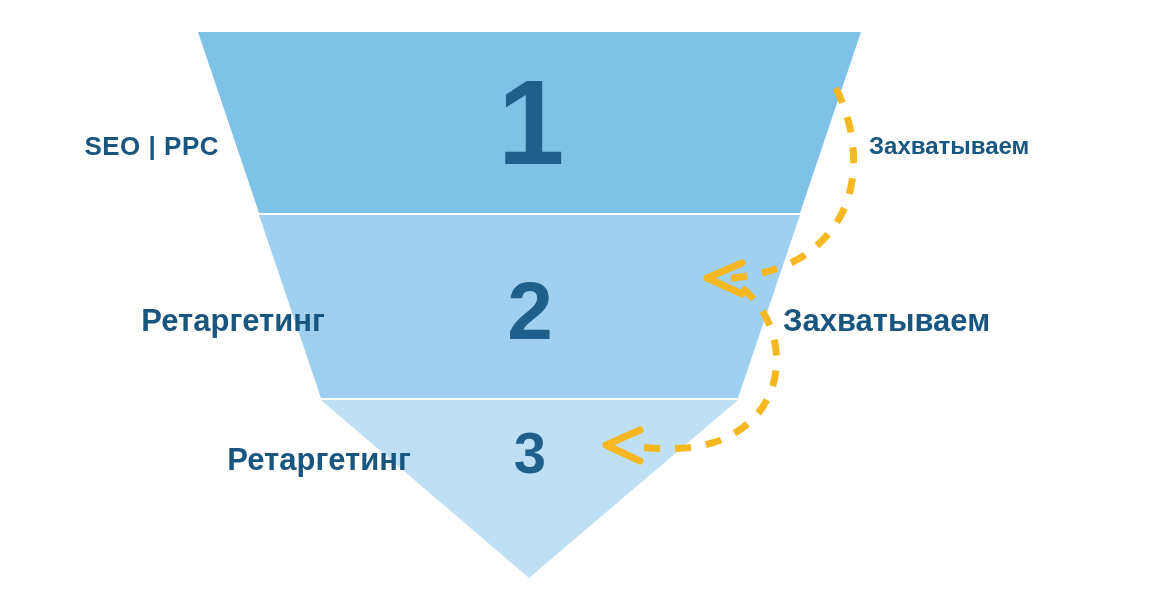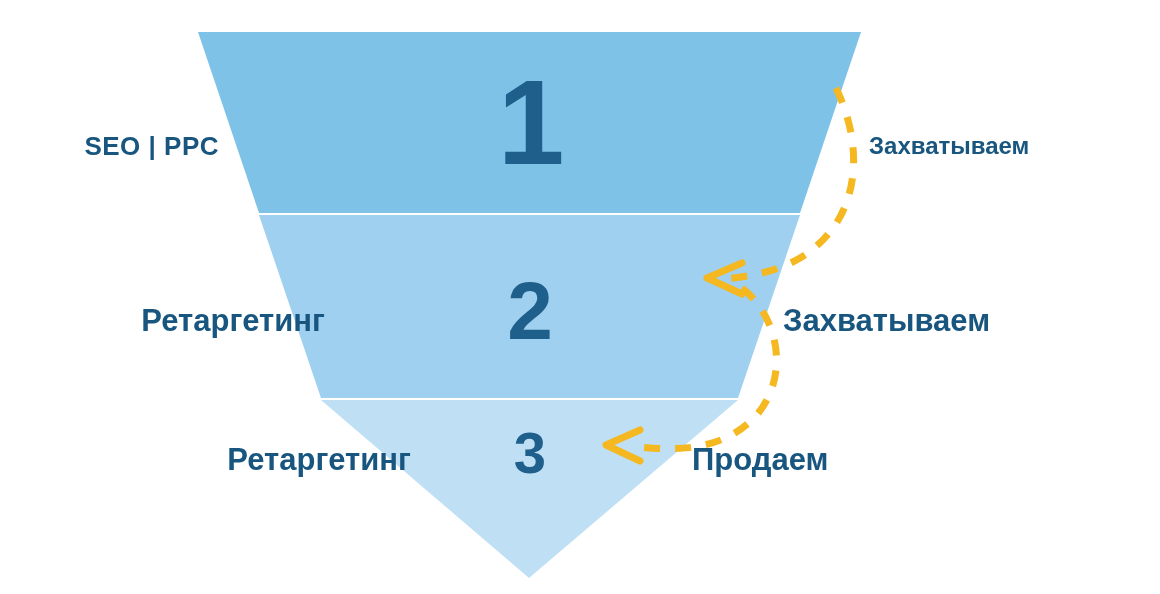--- a/index.html
+++ b/index.html
@@ -124,15 +124,14 @@
   <div class="tier-number" id="tier-number-1">1</div>
   <div class="tier-number" id="tier-number-2">2</div>
   <div class="tier-number" id="tier-number-3">3</div>
 
   <div class="side-label label-left" id="label-seo-ppc">SEO | PPC</div>
   <div class="side-label label-left" id="label-retargeting-2">Ретаргетинг</div>
   <div class="side-label label-left" id="label-retargeting-3">Ретаргетинг</div>
 
   <div class="side-label label-right" id="label-capture">Захватываем</div>
   <div class="side-label label-right" id="label-warm">Захватываем</div>
-  <div class="side-label label-right" id="label-sell">Продаем</div>
 
 </div>
 
 </body></html>

